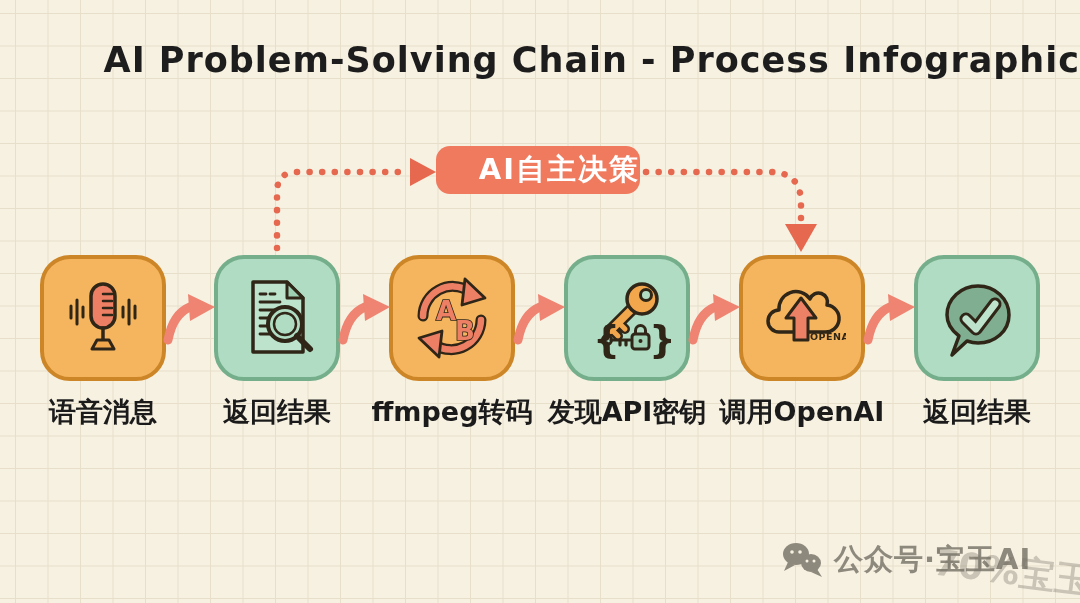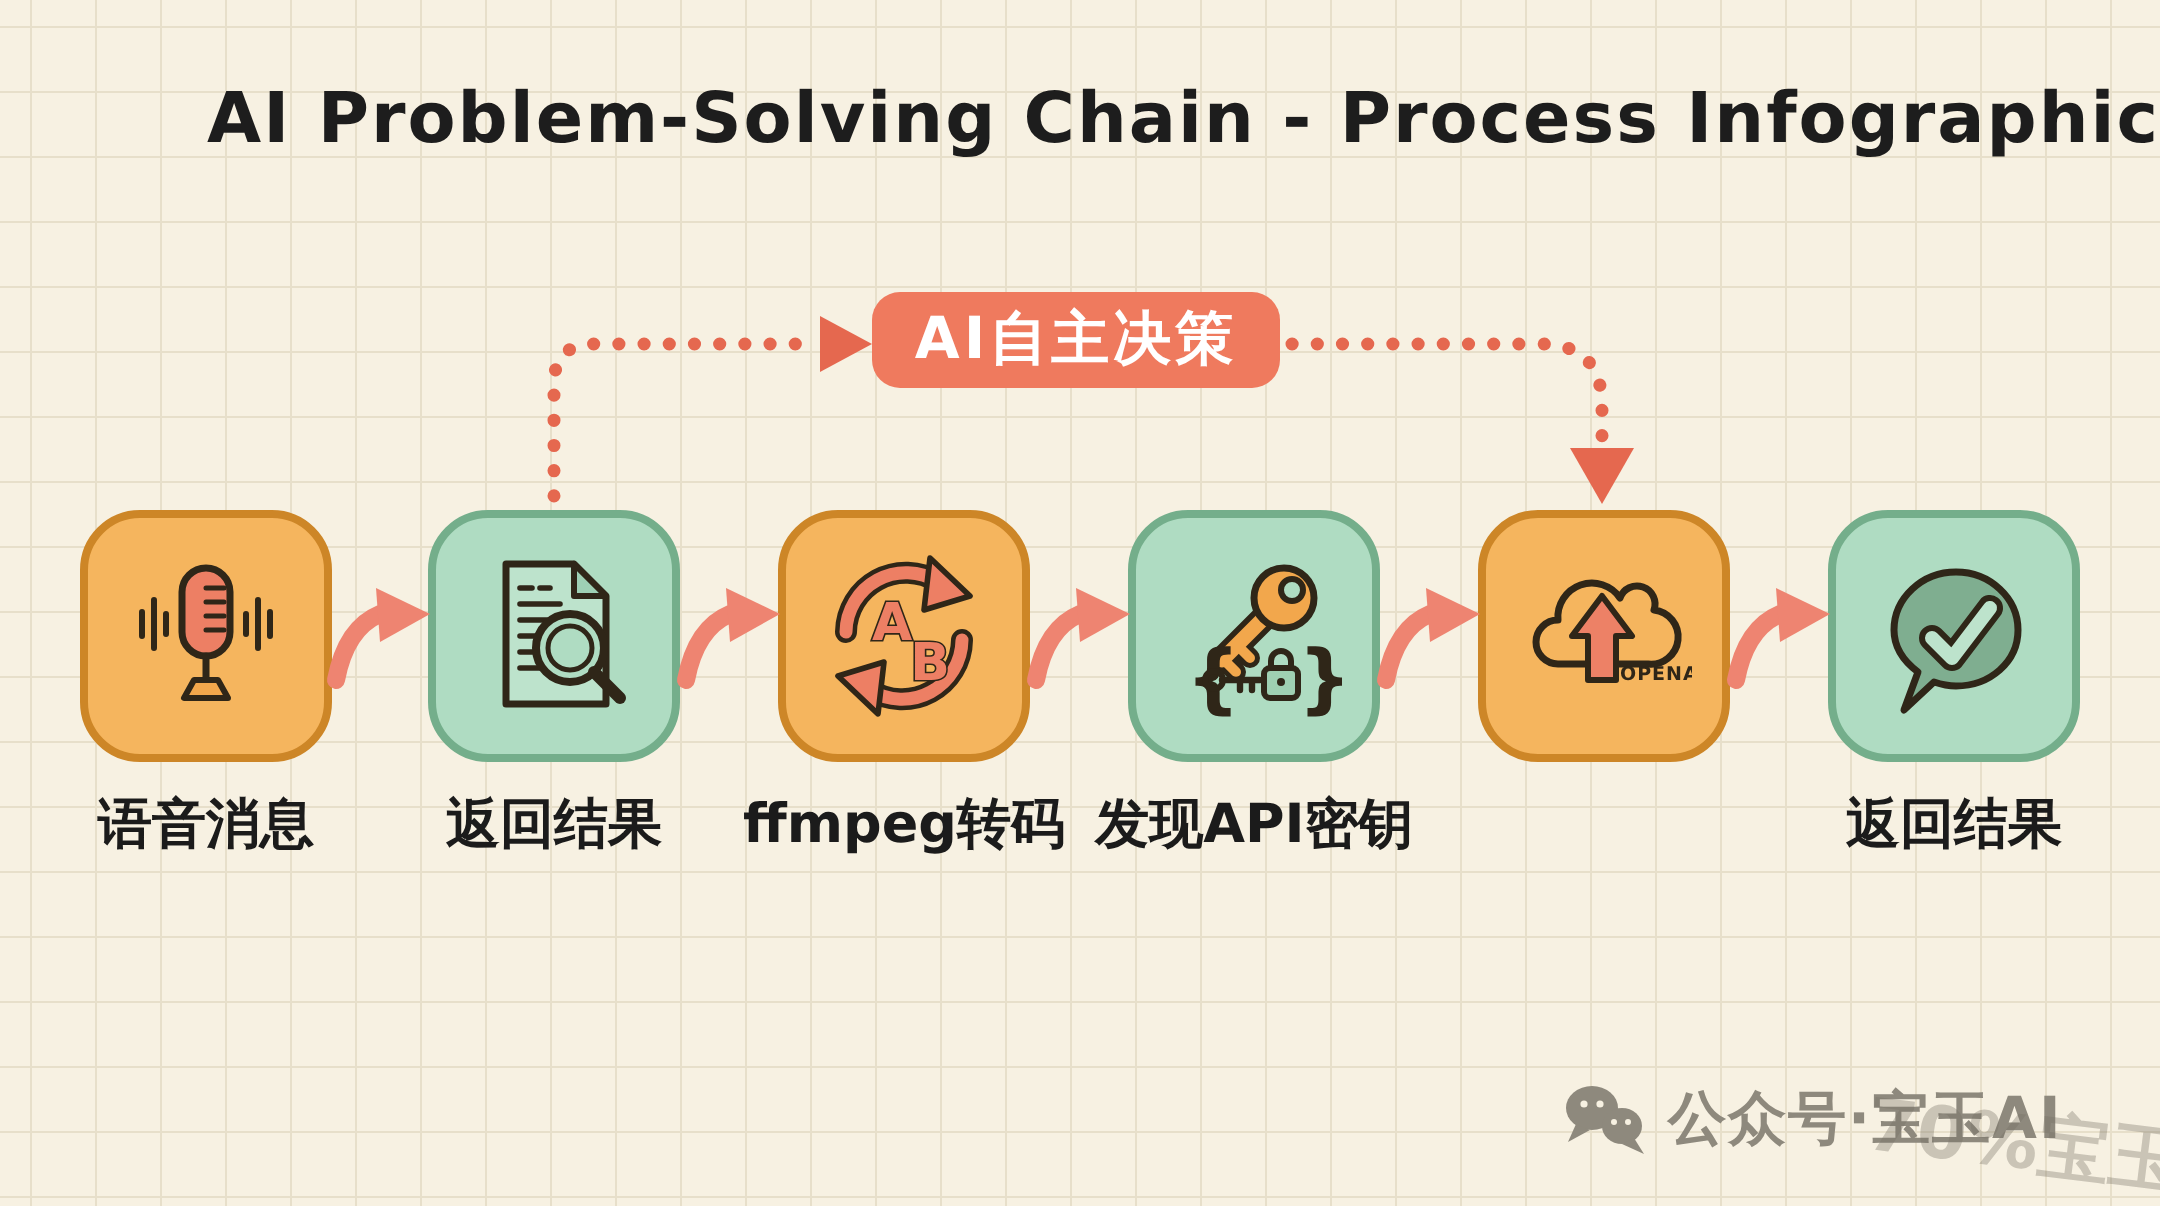--- a/index.html
+++ b/index.html
@@ -13,21 +13,21 @@
     background-size:32.5px 32.5px;
     background-position:15px 13px;
   }
   .title{
     position:absolute;top:40px;left:0;width:1080px;text-align:right;
     font-size:35px;font-weight:800;color:#1d1d1d;letter-spacing:1px;
   }
   .badge{
     position:absolute;left:436px;top:146px;width:204px;height:48px;
     background:#ef7a5e;border-radius:14px;
-    display:flex;align-items:center;justify-content:center;
+    display:flex;align-items:center;justify-content:flex-end;
     color:#ffffff;font-size:29px;font-weight:700;letter-spacing:2px;
     z-index:3;
   }
   .overlay{position:absolute;left:0;top:0;z-index:2;pointer-events:none;}
   .step{
     position:absolute;top:255px;width:126px;height:126px;box-sizing:border-box;
     border-radius:30px;border:4px solid;z-index:1;
     display:flex;align-items:center;justify-content:center;
   }
   .step.orange{background:#f5b55e;border-color:#cd8627;}
@@ -130,20 +130,21 @@
       <path d="M45,12 C62,12 76,25 76,41 C76,57 62,69 45,69 C41,69 37,68 34,67 L19,81 L26,62 C18,56 14,49 14,41 C14,25 28,12 45,12 Z" fill="#7fae90" stroke="#2f2618" stroke-width="3.5" stroke-linejoin="round"></path>
       <path d="M33,45 L43,55 L62,30" fill="none" stroke="#2f2618" stroke-width="13" stroke-linecap="round" stroke-linejoin="round"></path>
       <path d="M33,45 L43,55 L62,30" fill="none" stroke="#bde3cc" stroke-width="7" stroke-linecap="round" stroke-linejoin="round"></path>
     </svg>
   </div>
 
   <div class="step-label" style="left:103px">语音消息</div>
   <div class="step-label" style="left:277px">返回结果</div>
   <div class="step-label" style="left:627px">发现API密钥</div>
   <div class="step-label" style="left:452px">ffmpeg转码</div>
+  <div class="step-label" style="left:802px">调用OpenAI</div>
   <div class="step-label" style="left:977px">返回结果</div>
 
   <svg class="conn" style="left:162px" width="56" height="56" viewBox="0 0 56 56">
     <path d="M6,50 Q11,24 28,17" fill="none" stroke="#ee8471" stroke-width="9" stroke-linecap="round"></path>
     <polygon points="26,4 53,17 28,31" fill="#ee8471"></polygon>
   </svg>
   <svg class="conn" style="left:337px" width="56" height="56" viewBox="0 0 56 56">
     <path d="M6,50 Q11,24 28,17" fill="none" stroke="#ee8471" stroke-width="9" stroke-linecap="round"></path>
     <polygon points="26,4 53,17 28,31" fill="#ee8471"></polygon>
   </svg>

